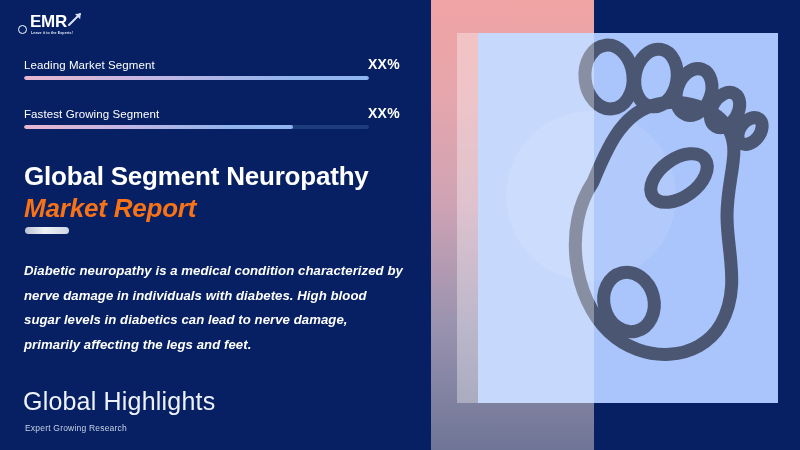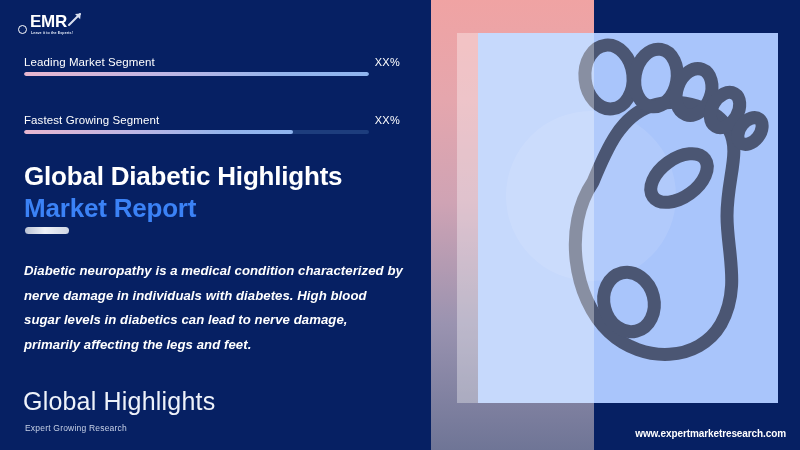--- a/index.html
+++ b/index.html
@@ -155,23 +155,23 @@
     justify-content: space-between;
     gap: 8px;
   }
   .stat-label {
     font-size: 11.5px;
     color: #ffffff;
     font-weight: 400;
     letter-spacing: 0.1px;
   }
   .stat-value {
-    font-size: 11px;
-    color: #ffffff;
-    font-weight: 400;
+    font-size: 14px;
+    color: #ffffff;
+    font-weight: 700;
     letter-spacing: 0.3px;
   }
   .bar-track {
     position: relative;
     margin-top: 4px;
     height: 3.5px;
     width: 345px;
     background: #1d3d7d;
     border-radius: 2px;
     overflow: hidden;
@@ -190,22 +190,23 @@
     left: 24px;
     top: 143px;
     width: 390px;
     font-size: 26px;
     font-weight: 700;
     line-height: 32px;
     color: #ffffff;
     letter-spacing: -0.2px;
   }
   .title .accent {
-    color: #3b82f6;
+    color: #f97316;
     display: block;
+    font-style: italic;
   }
 
   .divider {
     position: absolute;
     left: 25px;
     top: 227px;
     width: 44px;
     height: 7px;
     border-radius: 4px;
     background: linear-gradient(90deg, #b9c2d4 0%, #eef1f7 45%, #cfd6e4 100%);
@@ -300,39 +301,38 @@
       <div class="stat-row">
         <div class="stat-head">
           <span class="stat-label">Leading Market Segment</span>
           <span class="stat-value">XX%</span>
         </div>
         <div class="bar-track">
           <div class="bar-fill" style="width: 100%;"></div>
         </div>
       </div>
 
-      <div class="stat-row" style="margin-top:20px">
+      <div class="stat-row" style="margin-top:11px">
         <div class="stat-head">
           <span class="stat-label">Fastest Growing Segment</span>
           <span class="stat-value">XX%</span>
         </div>
         <div class="bar-track">
           <div class="bar-fill" style="width: 78%;"></div>
         </div>
       </div>
 
     </div>
 
     <h1 class="title">
-      <span>Global Diabetic Highlights</span>
+      <span>Global Segment Neuropathy</span>
       <span class="accent">Market Report</span>
     </h1>
 
     <div class="divider"></div>
 
     <p class="body-text">Diabetic neuropathy is a medical condition characterized by nerve damage in individuals with diabetes. High blood sugar levels in diabetics can lead to nerve damage, primarily affecting the legs and feet.</p>
 
     <div class="highlights">Global Highlights</div>
     <div class="brandline">Expert Growing Research</div>
   </div>
 
-  <div class="site-url">www.expertmarketresearch.com</div>
 </div>
 
 </body></html>

